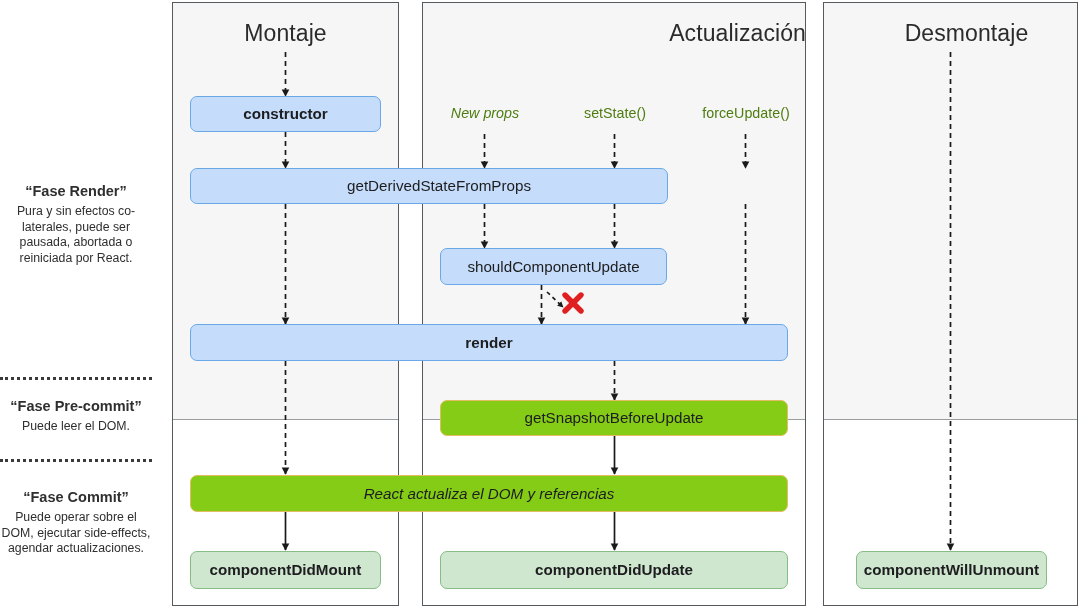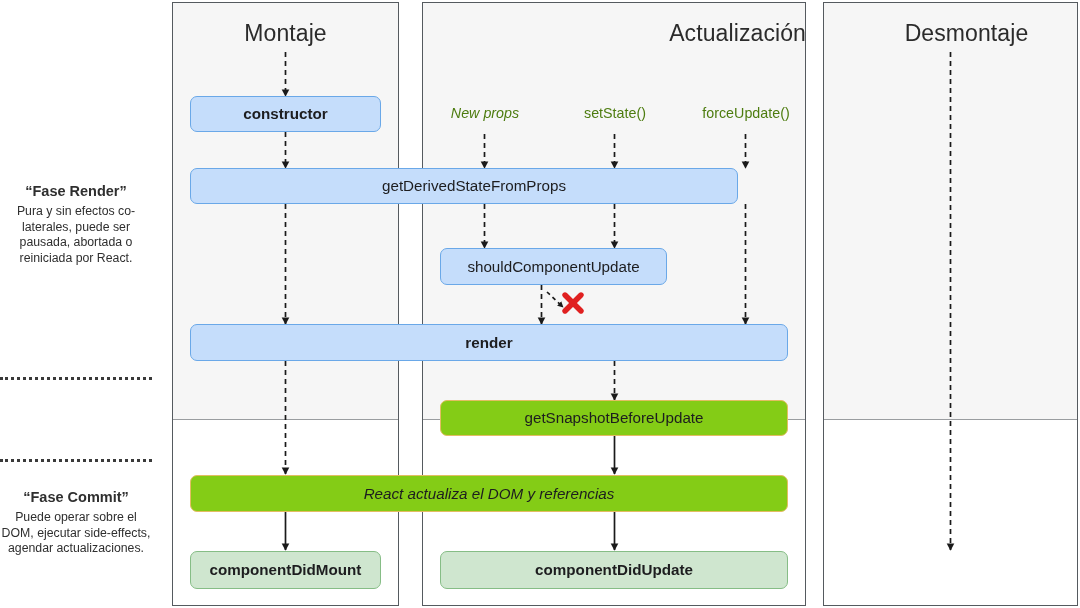--- a/index.html
+++ b/index.html
@@ -119,20 +119,24 @@
   <div class="panel-title" style="left:422px; width:384px; top:20px;text-align:right;">Actualización</div>
   <div class="panel-title" style="left:839px; width:255px; top:20px;">Desmontaje</div>
 
   <div class="legend" style="top:181px;">
     <div class="lg-title">“Fase Render”</div>
     <div class="lg-body">Pura y sin efectos co-laterales, puede ser pausada, abortada o reiniciada por React.</div>
   </div>
 
   <div class="dotted-rule" style="top:377px;"></div>
 
+  <div class="legend" style="top:396px;">
+    <div class="lg-title">“Fase Pre-commit”</div>
+    <div class="lg-body">Puede leer el DOM.</div>
+  </div>
 
   <div class="dotted-rule" style="top:459px;"></div>
 
   <div class="legend" style="top:487px;">
     <div class="lg-title">“Fase Commit”</div>
     <div class="lg-body">Puede operar sobre el DOM, ejecutar side-effects, agendar actualizaciones.</div>
   </div>
 
   <div class="conn" style="left:0; top:0; width:1080px; height:608px;">
     <svg width="1080" height="608" viewBox="0 0 1080 608">
@@ -176,34 +180,35 @@
       </g>
     </svg>
   </div>
 
   <div class="trigger italic" style="left:424px; width:122px; top:105px;">New props</div>
   <div class="trigger" style="left:554px; width:122px; top:105px;">setState()</div>
   <div class="trigger" style="left:685px; width:122px; top:105px;">forceUpdate()</div>
 
   <div class="node blue bold" style="left:190px; top:96px; width:191px; height:36px;">constructor</div>
 
-  <div class="node blue" style="left:190px; top:168px; width:548px; height:36px;padding-left:28px;">getDerivedStateFromProps</div>
+  <div class="node blue" style="left:190px; top:168px; width:478px; height:36px;padding-left:28px;">getDerivedStateFromProps</div>
 
   <div class="node blue" style="left:440px; top:248px; width:227px; height:37px;">shouldComponentUpdate</div>
 
   <div class="node blue bold" style="left:190px; top:324px; width:598px; height:37px;">render</div>
 
   <div class="node yellow" style="left:440px; top:400px; width:348px; height:36px;">getSnapshotBeforeUpdate</div>
 
   <div class="node yellow italic" style="left:190px; top:475px; width:598px; height:37px;">React actualiza el DOM y referencias</div>
 
   <div class="node green bold" style="left:190px; top:551px; width:191px; height:38px;">componentDidMount</div>
 
   <div class="node green bold" style="left:440px; top:551px; width:348px; height:38px;">componentDidUpdate</div>
 
+  <div class="node green bold" style="left:856px; top:551px; width:191px; height:38px;">componentWillUnmount</div>
 
   <div class="xmark" style="left:560px; top:290px; width:26px; height:26px;">
     <svg width="26" height="26" viewBox="0 0 26 26" aria-hidden="true">
       <g stroke="#e02020" stroke-width="5.4" stroke-linecap="round">
         <line x1="5" y1="5" x2="21" y2="21"></line>
         <line x1="21" y1="5" x2="5" y2="21"></line>
       </g>
     </svg>
   </div>
 

